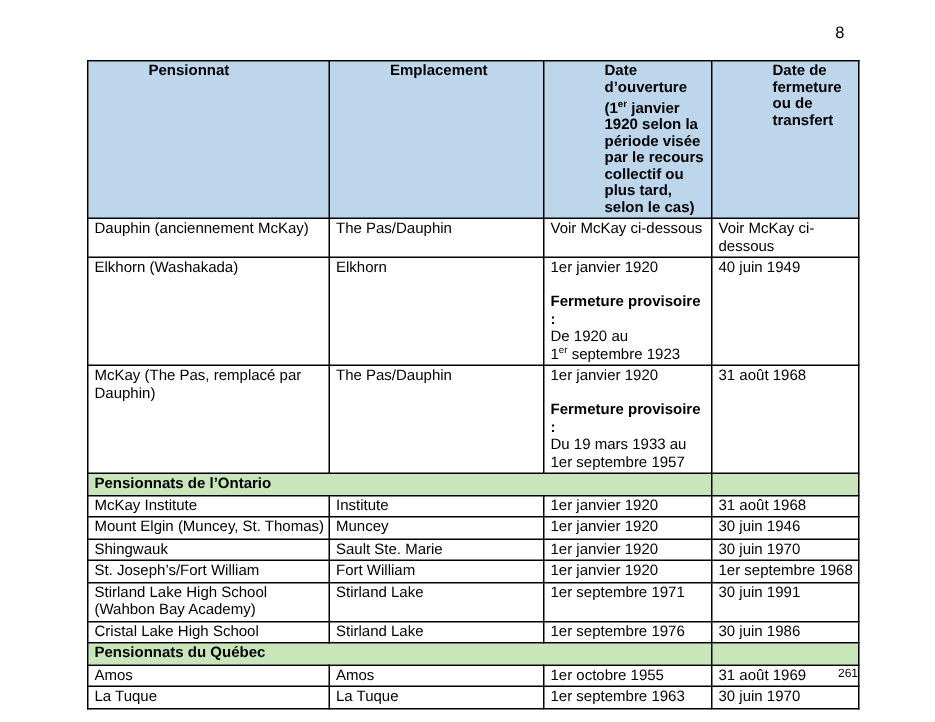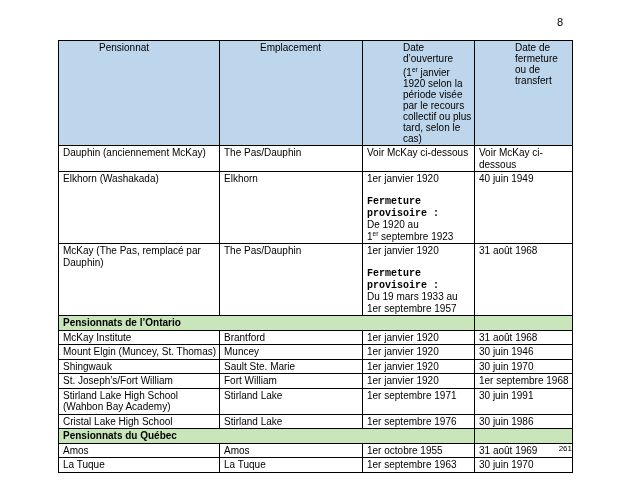--- a/index.html
+++ b/index.html
@@ -26,28 +26,28 @@
   .schools th,.schools td{
     border:1px solid var(--border_black);
     vertical-align:top;text-align:left;
     padding:1px 2px 1px 4px;
     font-size:10px;line-height:11.5px;
     font-weight:normal;
     word-wrap:break-word;
   }
   .schools th{
     background:var(--header_blue);
-    font-weight:normal;line-height:11px;padding-left:40px;
+    font-weight:bold;line-height:11px;padding-left:40px;
   }
   .schools th .sub{margin-top:3px;}
   .schools tr.section-row td{
     background:var(--section_green);
     font-weight:bold;
   }
-  .bold{font-weight:bold;font-family:Liberation Mono, monospace;}
+  .bold{font-weight:bold;}
   .gap{height:11.5px;}
   sup{font-size:6.5px;line-height:0;vertical-align:4px;}
 </style>
 </head>
 <body>
 
 <div class="pagenum-top">8</div>
 
 <table class="schools">
   <colgroup>
@@ -100,21 +100,21 @@
     <td>31 août 1968</td>
   </tr>
 
   <tr class="section-row">
     <td colspan="3">Pensionnats de l’Ontario</td>
     <td></td>
   </tr>
 
   <tr>
     <td>McKay Institute</td>
-    <td>Brantford</td>
+    <td>Institute</td>
     <td>1er janvier 1920</td>
     <td>31 août 1968</td>
   </tr>
   <tr>
     <td>Mount Elgin (Muncey, St. Thomas)</td>
     <td>Muncey</td>
     <td>1er janvier 1920</td>
     <td>30 juin 1946</td>
   </tr>
   <tr>

